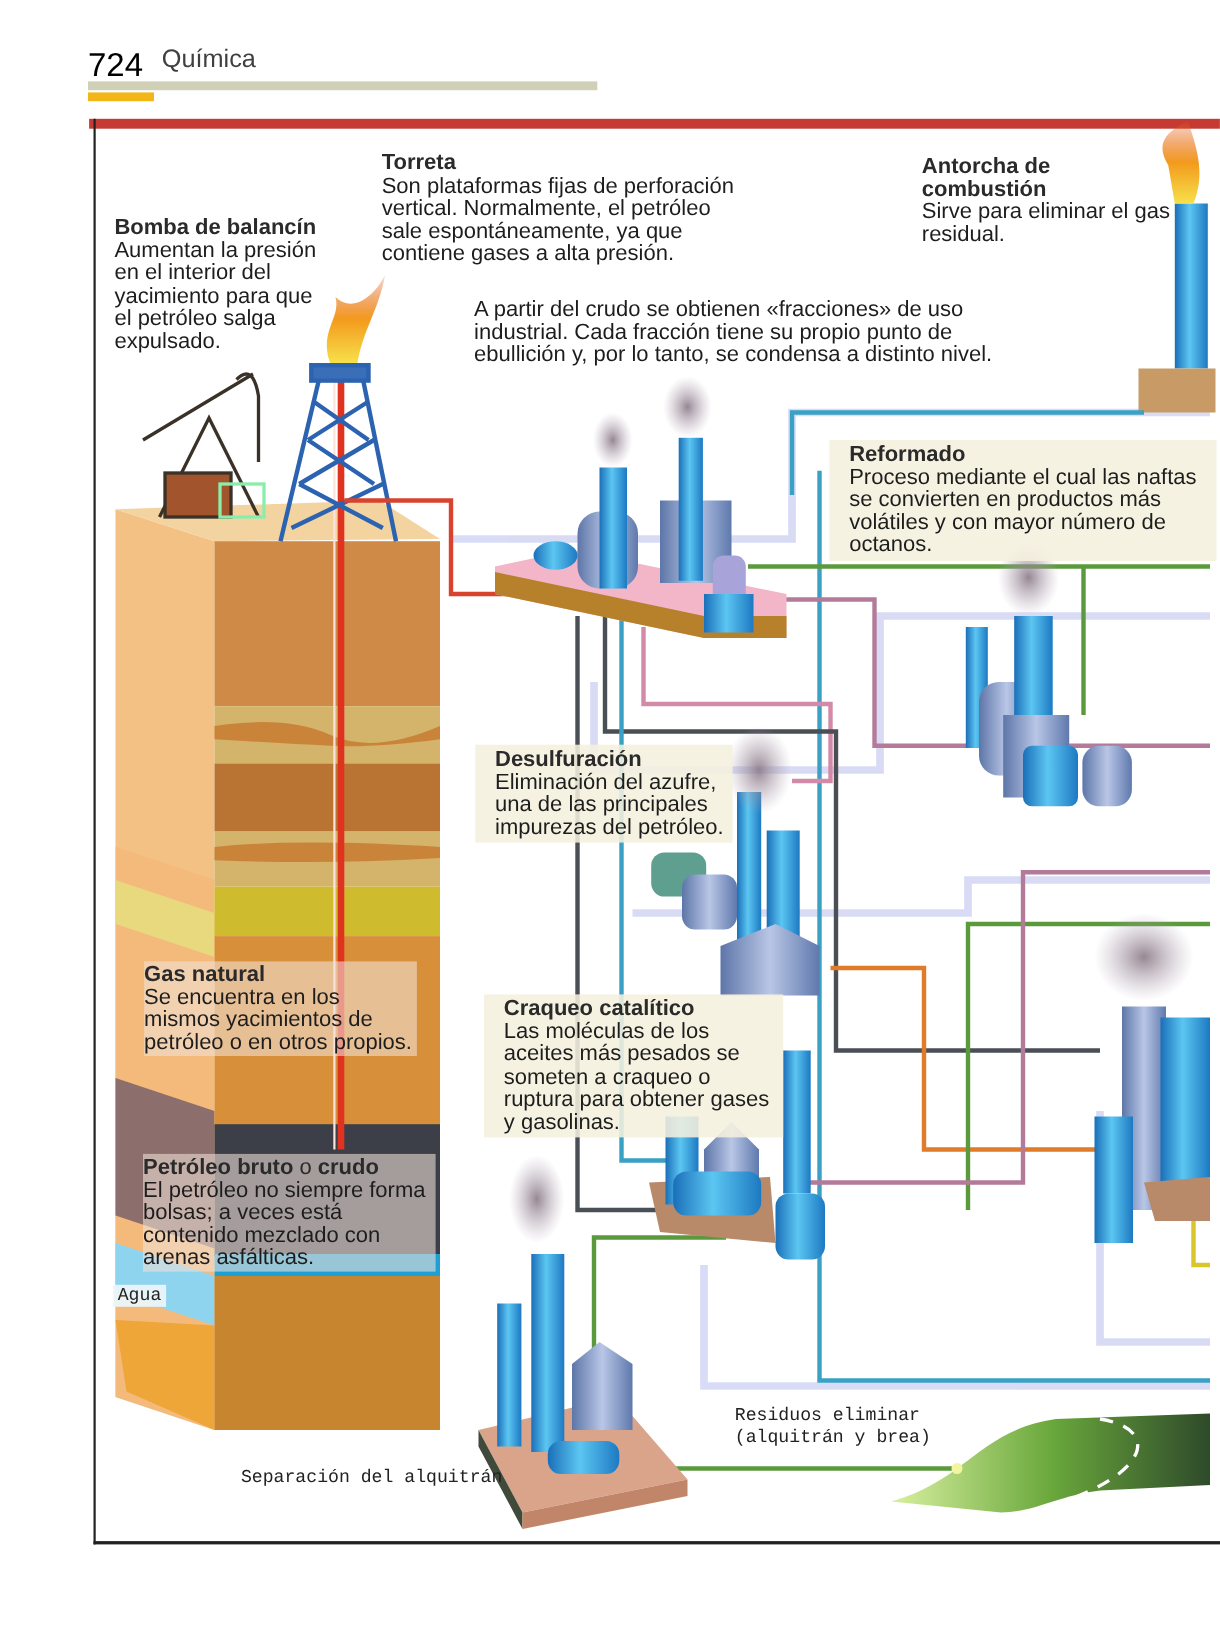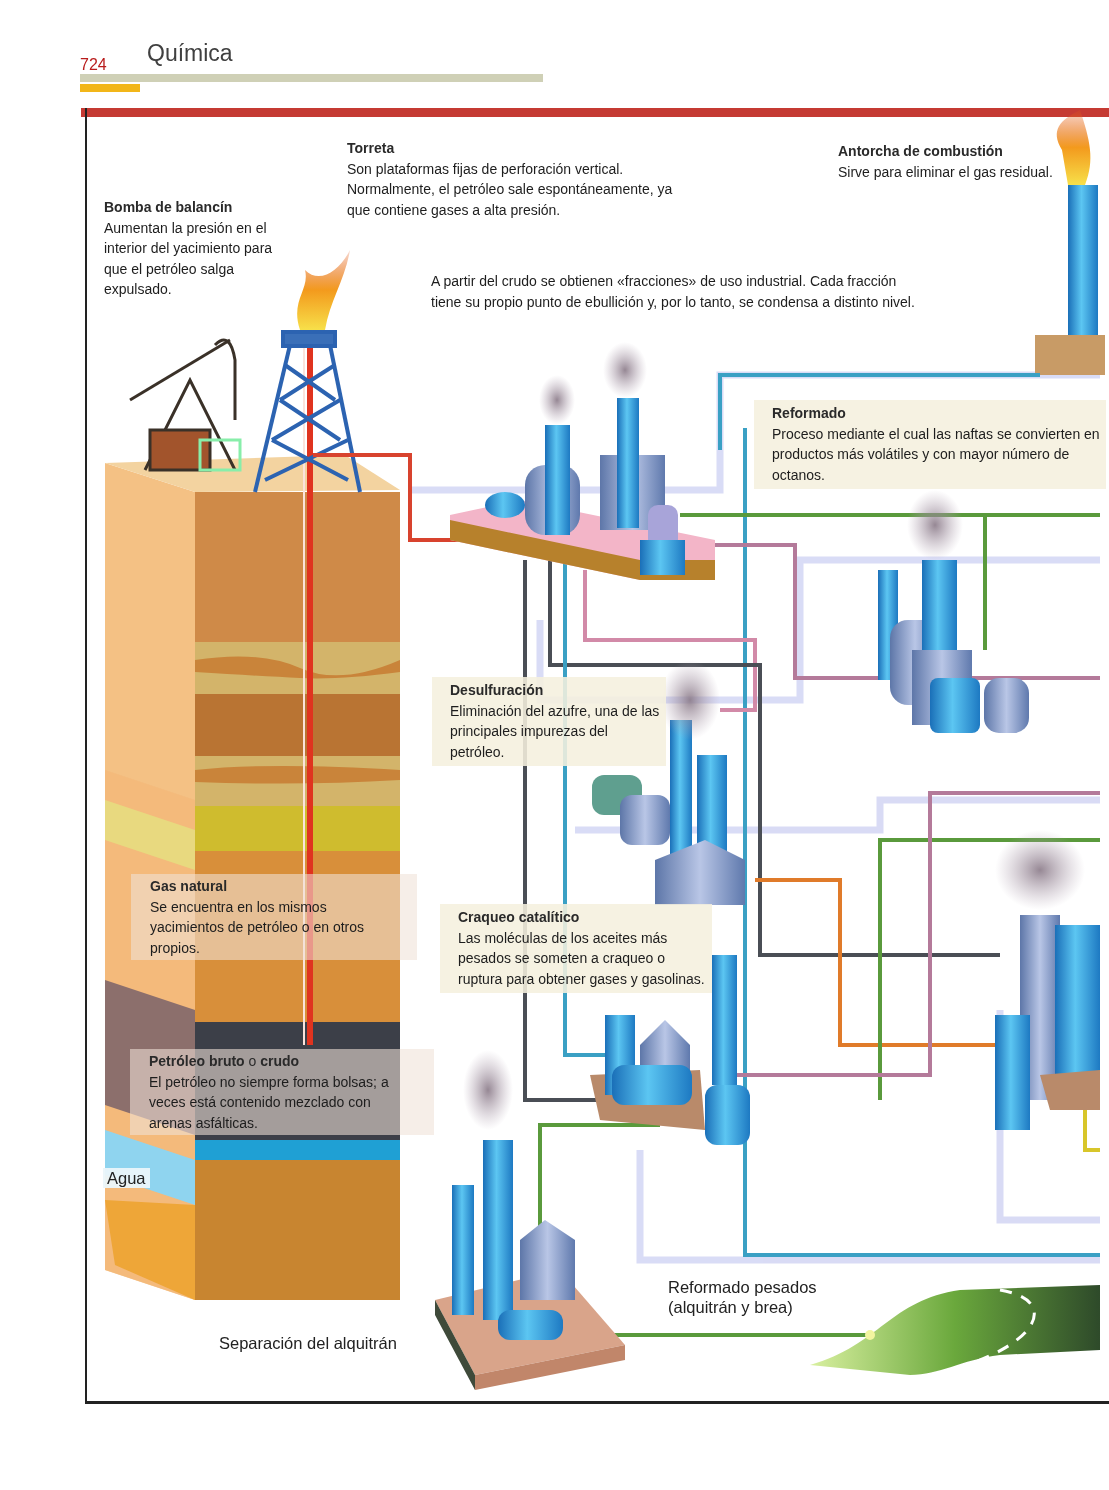--- a/index.html
+++ b/index.html
@@ -1,30 +1,30 @@
 <!DOCTYPE html>
 <html><head>
 <meta charset="utf-8">
 <style>
   html, body { margin: 0; padding: 0; background: #ffffff; }
   body { width: 1109px; height: 1490px; position: relative; overflow: hidden; font-family: "Liberation Sans", sans-serif; color: #1c1c1c; }
   .page-header { position: absolute; left: 80px; top: 40px; }
-  .page-num { position: absolute; left: 0; top: 16px; font-size: 16px; color: #b91c1c; white-space: nowrap; }
+  .page-num { position: absolute; left: 0; top: 3px; font-size: 30px; color: #000000; white-space: nowrap; }
   .page-title { position: absolute; left: 67px; top: 0; font-size: 23px; color: #404040; white-space: nowrap; }
   .rule-grey { position: absolute; left: 80px; top: 74px; width: 463px; height: 8px; background: #cfd0b6; }
   .rule-yellow { position: absolute; left: 80px; top: 84px; width: 60px; height: 8px; background: #f2b619; }
   .frame { position: absolute; left: 85px; top: 108px; width: 1024px; height: 1293px; border-left: 2px solid #222; border-bottom: 3px solid #222; }
   .frame-top { position: absolute; left: 81px; top: 108px; width: 1028px; height: 9px; background: #c53a33; }
   svg.illus { position: absolute; left: 0; top: 0; }
-  .label { position: absolute; font-size: 14px; line-height: 20.5px; color: #1d1d1d; }
+  .label { position: absolute; font-size: 20px; line-height: 20.5px; color: #1d1d1d; }
   .label .t { font-weight: bold; color: #2a2a2a; display: block; }
   .label .b { display: block; }
   .boxed { background: rgba(245, 240, 222, 0.88); padding: 3px 6px 4px 18px; }
-  .overlay { background: rgba(240, 225, 215, 0.58); padding: 2px 19px; }
-  .plain-lbl { position: absolute; font-size: 16.5px; line-height: 20px; color: #222; white-space: nowrap; }
+  .overlay { background: rgba(240, 225, 215, 0.58); padding: 2px 0; }
+  .plain-lbl { position: absolute; font-size: 16.5px; line-height: 20px; color: #222; white-space: nowrap; font-family: Liberation Mono, monospace; }
   .agua { background: rgba(235, 245, 250, 0.95); padding: 0 4px; }
 </style>
 </head>
 <body>
 
 <div class="page-header">
   <span class="page-num">724</span>
   <span class="page-title">Química</span>
 </div>
 <div class="rule-grey"></div>
@@ -245,14 +245,14 @@
 
 <div class="label overlay" style="left:130px; top:1049px; width:266px;">
   <span class="t"><span>Petróleo bruto</span><span style="font-weight:normal"> o </span><span>crudo</span></span>
   <span class="b">El petróleo no siempre forma bolsas; a veces está contenido mezclado con arenas asfálticas.</span>
 </div>
 
 <div class="plain-lbl agua" style="left:103px; top:1168px;">Agua</div>
 
 <div class="plain-lbl" style="left:219px; top:1333px;">Separación del alquitrán</div>
 
-<div class="plain-lbl" style="left:668px; top:1277px;">Reformado pesados</div>
+<div class="plain-lbl" style="left:668px; top:1277px;">Residuos eliminar</div>
 <div class="plain-lbl" style="left:668px; top:1297px;">(alquitrán y brea)</div>
 
 </body></html>

